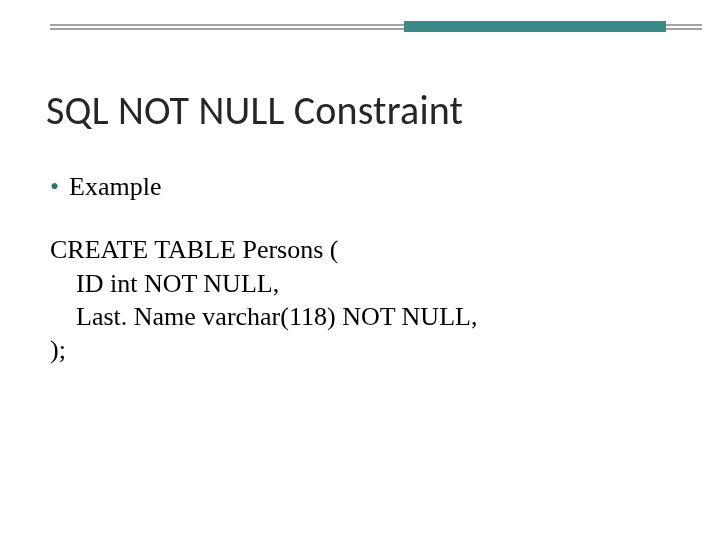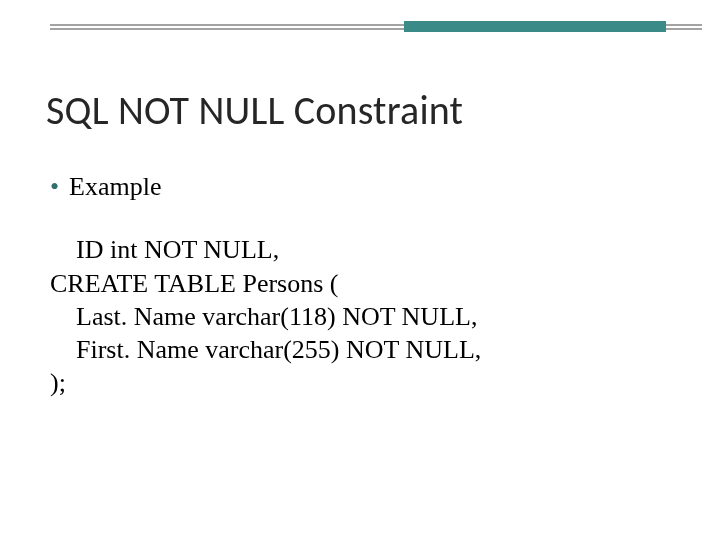--- a/index.html
+++ b/index.html
@@ -94,21 +94,20 @@
   <div class="title">SQL NOT NULL Constraint</div>
 
   <div class="body">
 
     <div class="bullet-row">
       <span class="bullet-dot">•</span>
       <span class="bullet-text">Example</span>
     </div>
 
     <div>
+      <div class="code-line">CREATE TABLE Persons (</div>
       <div class="code-line">    ID int NOT NULL,</div>
-      <div class="code-line">CREATE TABLE Persons (</div>
       <div class="code-line">    Last. Name varchar(118) NOT NULL,</div>
-      <div class="code-line">    First. Name varchar(255) NOT NULL,</div>
       <div class="code-line">);</div>
     </div>
 
   </div>
 </div>
 
 </body></html>

